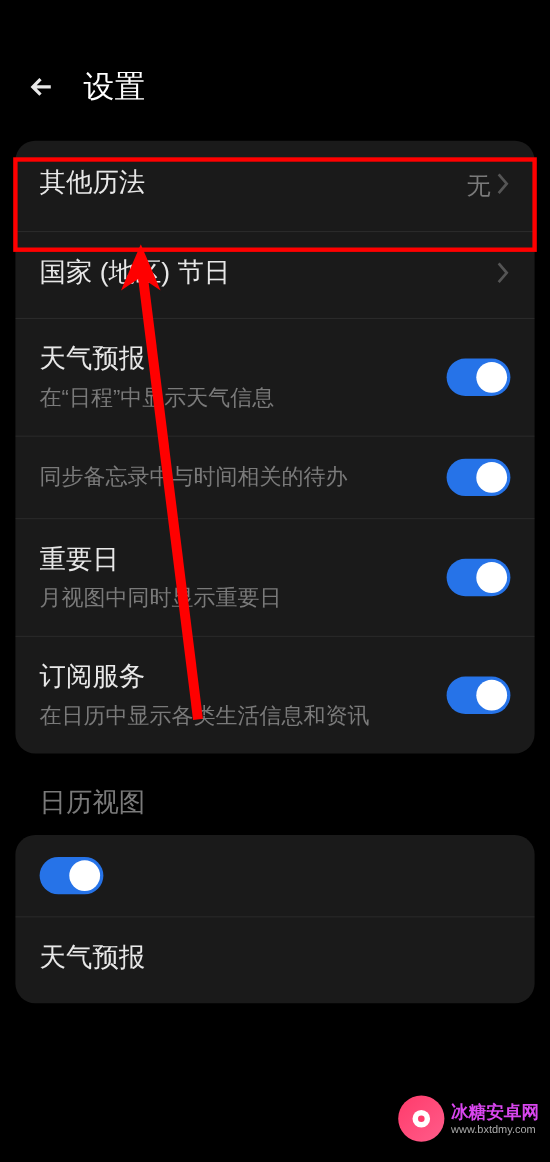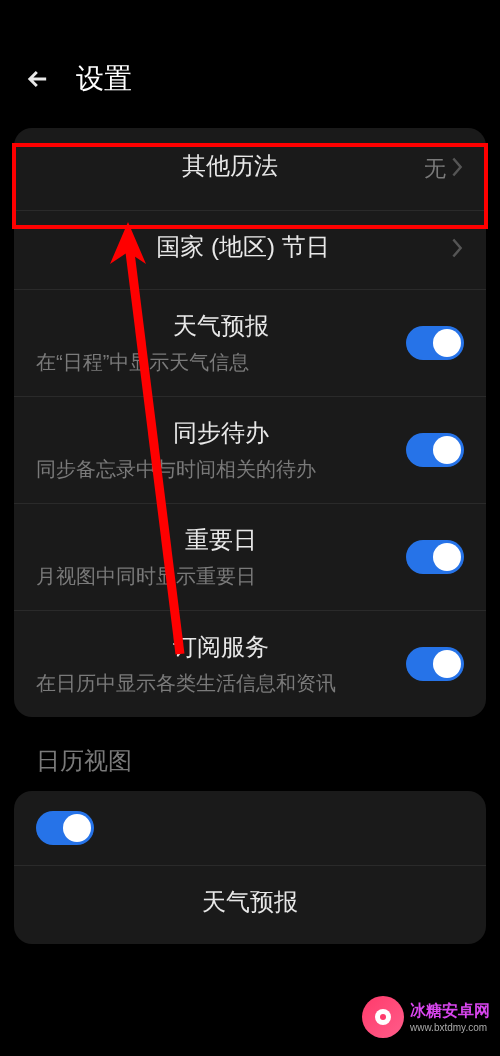--- a/index.html
+++ b/index.html
@@ -54,21 +54,20 @@
       border-bottom: none;
       font-family: Liberation Serif, serif;
     }
     .setting-text {
       flex: 1;
     }
     .setting-label {
       font-size: 24px;
       color: #e8e8e8;
       margin-bottom: 6px;
-      text-align: center;
     }
     .setting-desc {
       font-size: 20px;
       color: #7a7a7a;
       line-height: 1.4;
     }
     .setting-value {
       font-size: 22px;
       color: #7a7a7a;
       margin-right: 4px;
@@ -215,21 +214,20 @@
   <div class="setting-row">
     <div class="setting-text">
       <div class="setting-label">天气预报</div>
       <div class="setting-desc">在“日程”中显示天气信息</div>
     </div>
     <div class="toggle"></div>
   </div>
 
   <div class="setting-row">
     <div class="setting-text">
-      <div class="setting-label">同步待办</div>
       <div class="setting-desc">同步备忘录中与时间相关的待办</div>
     </div>
     <div class="toggle"></div>
   </div>
 
   <div class="setting-row">
     <div class="setting-text">
       <div class="setting-label">重要日</div>
       <div class="setting-desc">月视图中同时显示重要日</div>
     </div>

